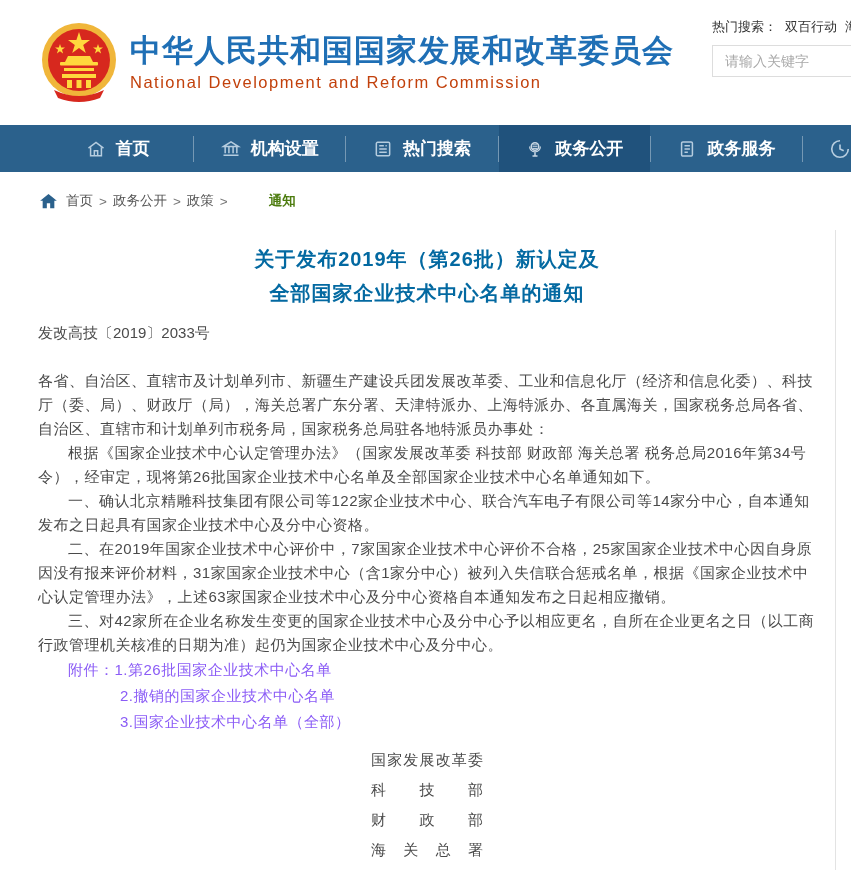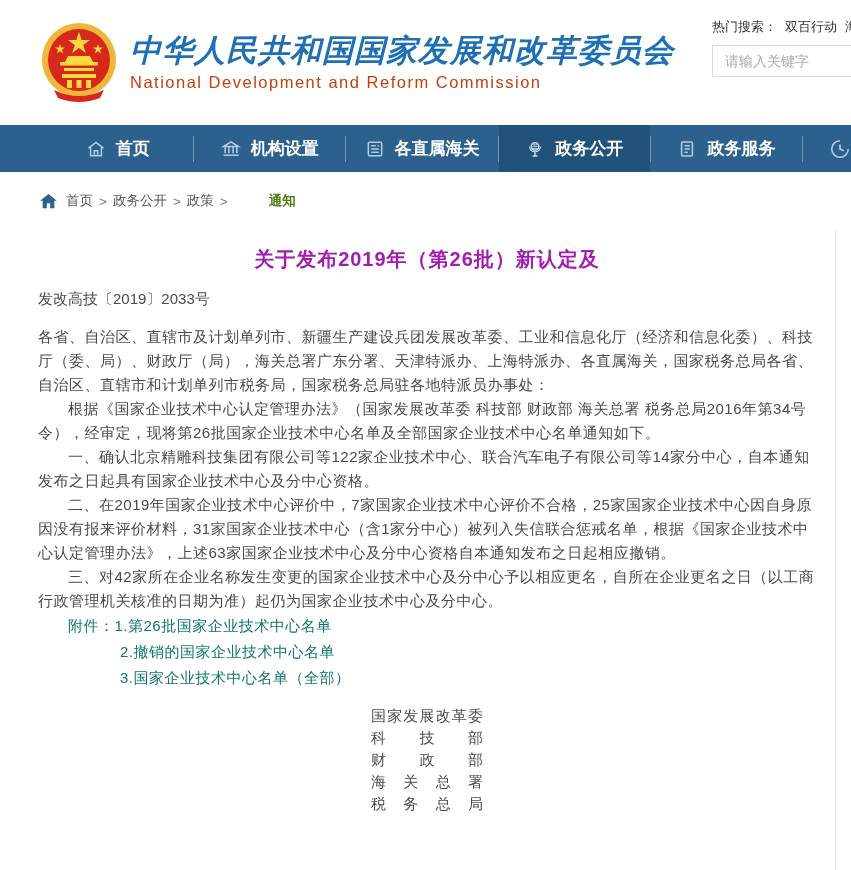--- a/index.html
+++ b/index.html
@@ -5,21 +5,21 @@
   * { margin:0; padding:0; box-sizing:border-box; }
   html,body { width:851px; height:870px; overflow:hidden; background:#fff;
     font-family:"Liberation Sans","DejaVu Sans",sans-serif; }
   body { position:relative; }
 
   
   .site-header { position:relative; height:125px; background:#fff; }
   .logo-wrap { position:absolute; left:40px; top:20px; display:flex; align-items:center; }
   .emblem { width:78px; height:84px; flex:0 0 auto; }
   .site-titles { margin-left:12px; }
-  .site-title-zh { font-size:31px; font-weight:bold; color:#1f6fb5; letter-spacing:1px; line-height:38px;font-style:italic; }
+  .site-title-zh { font-size:31px; font-weight:bold; color:#1f6fb5; letter-spacing:1px; line-height:38px; }
   .site-title-en { font-size:16.5px; color:#c2410c; letter-spacing:1.5px; margin-top:3px; }
 
   .header-right { position:absolute; left:712px; top:18px; width:220px; }
   .hot-search { font-size:13px; color:#333; white-space:nowrap; }
   .hot-search .hs-term { color:#333; margin-left:8px; cursor:pointer;margin-top:20px; }
   .search-box { margin-top:9px; width:190px; height:32px; border:1px solid #ddd; background:#fff;
     display:flex; align-items:center; }
   .search-box input { border:none; outline:none; width:100%; height:100%; padding:0 12px;
     font-size:14px; color:#333; font-family:inherit; background:transparent; }
   .search-box input::placeholder { color:#a9a9a9; }
@@ -39,33 +39,33 @@
     font-size:13.5px; color:#555; }
   .breadcrumb .bc-home { width:17px; height:15px; margin-right:9px; display:block; }
   .bc-link { color:#555; cursor:pointer; }
   .bc-sep { margin:0 6px; color:#777; }
   .bc-current { color:#4d7c0f; font-weight:bold;margin-left:35px; }
 
   
   .content { position:relative; padding:12px 35px 0 38px; }
   .content-right-line { position:absolute; top:230px; bottom:0; left:835px; width:1px; background:#e3e3e3; }
 
-  .doc-title { text-align:center; font-size:20px; font-weight:bold; color:#a21caf;
+  .doc-title { text-align:center; font-size:20px; font-weight:bold; color:#0369a1;
     line-height:34px; letter-spacing:1px; }
   .doc-number { text-align:left; font-size:15px; color:#4a4a4a; margin-top:14px; }
 
-  .doc-body { margin-top:16px; font-size:15px; color:#4a4a4a; line-height:24px; letter-spacing:.5px; }
+  .doc-body { margin-top:26px; font-size:15px; color:#4a4a4a; line-height:24px; letter-spacing:.5px; }
   .doc-body p.indent { text-indent:2em; }
 
-  .attachments { font-size:15px; color:#0f766e; line-height:26px; letter-spacing:.5px; }
+  .attachments { font-size:15px; color:#8b5cf6; line-height:26px; letter-spacing:.5px; }
   .attach-first { text-indent:2em; }
   .attach-rest { margin-left:calc(2em + 52px); }
 
   .signature { width:130px; margin:14px auto 0; font-size:15px; color:#4a4a4a; }
-  .signer { width:112px; margin:0 auto; line-height:22px; text-align:justify; text-align-last:justify; }
+  .signer { width:112px; margin:8px auto; line-height:22px; text-align:justify; text-align-last:justify; }
 </style>
 </head>
 <body>
 
 <div class="site-header">
   <div class="logo-wrap">
     <svg class="emblem" viewBox="0 0 78 84">
       <circle cx="39" cy="40" r="37" fill="#f0b63a"></circle>
       <circle cx="39" cy="40" r="31" fill="#d7281e"></circle>
       <path d="M39 12 l2.6 8 8.4 0 -6.8 5 2.6 8 -6.8-5 -6.8 5 2.6-8 -6.8-5 8.4 0z" fill="#ffd83d"></path>
@@ -116,21 +116,21 @@
     <span>机构设置</span>
   </div>
   <div class="nav-divider"></div>
 
   <div class="nav-item">
     <svg class="nicon" viewBox="0 0 24 24" fill="none" stroke="#cfe0ee" stroke-width="1.8">
       <rect x="4" y="4" width="16" height="16" rx="1.5"></rect>
         <path d="M7.5 8 H13 M7.5 12 H16.5 M7.5 16 H16.5"></path>
         <path d="M15 8 h1.5"></path>
     </svg>
-    <span>各直属海关</span>
+    <span>热门搜索</span>
   </div>
   <div class="nav-divider"></div>
 
   <div class="nav-item active">
     <svg class="nicon" viewBox="0 0 24 24" fill="none" stroke="#e8f0f7" stroke-width="1.8">
       <circle cx="12" cy="9" r="4.5"></circle>
         <path d="M9 7 h6 M9 9.2 h6 M9 11.4 h6" stroke-width="1.1"></path>
       <path d="M5.5 9 a6.5 6.5 0 0 0 13 0" stroke-width="1.4"></path>
         <path d="M12 15.8 V20 M9 20.5 h6"></path>
     </svg>
@@ -164,20 +164,21 @@
   <span class="bc-link">政务公开</span>
   <span class="bc-sep">&gt;</span>
   <span class="bc-link">政策</span>
   <span class="bc-sep">&gt;</span>
   <span class="bc-current">通知</span>
 </div>
 
 <div class="content">
   <h1 class="doc-title">
     <div>关于发布2019年（第26批）新认定及</div>
+    <div>全部国家企业技术中心名单的通知</div>
   </h1>
   <div class="doc-number">发改高技〔2019〕2033号</div>
 
   <div class="doc-body">
     <p>各省、自治区、直辖市及计划单列市、新疆生产建设兵团发展改革委、工业和信息化厅（经济和信息化委）、科技厅（委、局）、财政厅（局），海关总署广东分署、天津特派办、上海特派办、各直属海关，国家税务总局各省、自治区、直辖市和计划单列市税务局，国家税务总局驻各地特派员办事处：</p>
     <p class="indent">根据《国家企业技术中心认定管理办法》（国家发展改革委 科技部 财政部 海关总署 税务总局2016年第34号令），经审定，现将第26批国家企业技术中心名单及全部国家企业技术中心名单通知如下。</p>
     <p class="indent">一、确认北京精雕科技集团有限公司等122家企业技术中心、联合汽车电子有限公司等14家分中心，自本通知发布之日起具有国家企业技术中心及分中心资格。</p>
     <p class="indent">二、在2019年国家企业技术中心评价中，7家国家企业技术中心评价不合格，25家国家企业技术中心因自身原因没有报来评价材料，31家国家企业技术中心（含1家分中心）被列入失信联合惩戒名单，根据《国家企业技术中心认定管理办法》，上述63家国家企业技术中心及分中心资格自本通知发布之日起相应撤销。</p>
     <p class="indent">三、对42家所在企业名称发生变更的国家企业技术中心及分中心予以相应更名，自所在企业更名之日（以工商行政管理机关核准的日期为准）起仍为国家企业技术中心及分中心。</p>
   </div>

